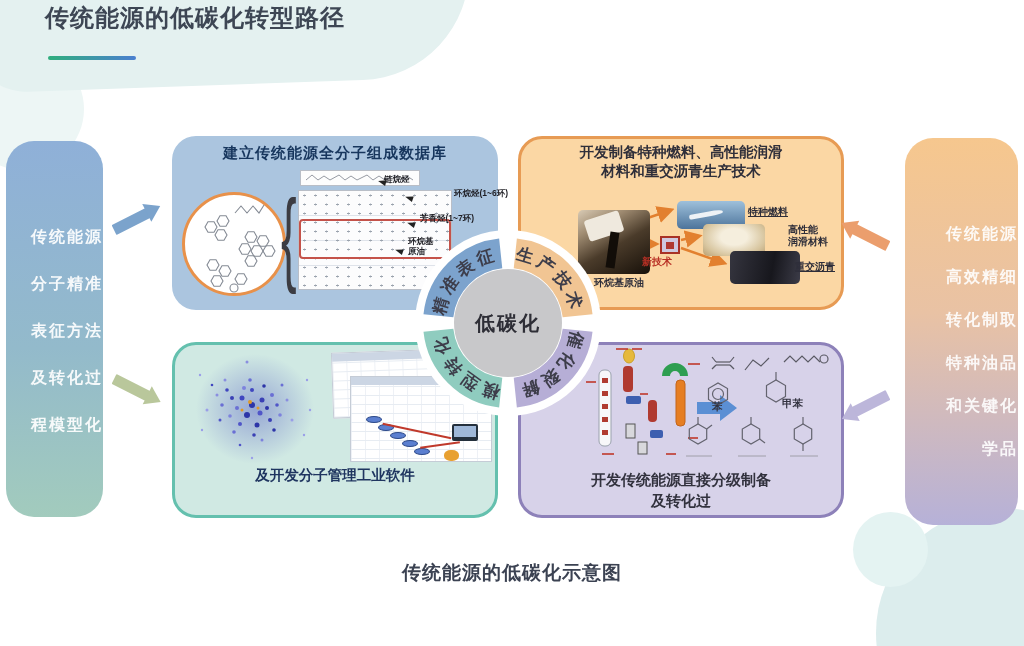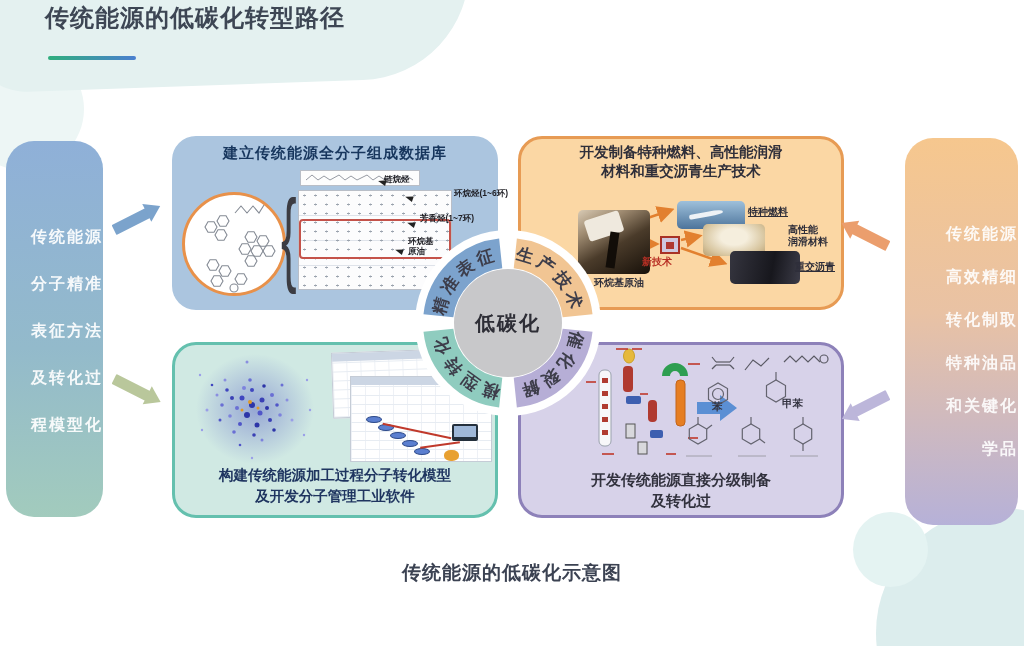--- a/index.html
+++ b/index.html
@@ -201,21 +201,20 @@
   <div class="abs ph-grease photo"></div>
   <div class="prod-lbl" style="left:788px; top:224px;">
     <div>高性能</div>
     <div>润滑材料</div>
   </div>
   <div class="abs ph-asphalt photo"></div>
   <div class="prod-lbl" style="left:795px; top:261px;text-decoration:underline;">重交沥青</div>
 
   <div class="abs panel p-bl">
     <div class="ptitle t-model">
-      <div>构建传统能源加工过程分子转化模型</div>
       <div>及开发分子管理工业软件</div>
     </div>
   </div>
   <div class="abs net-halo"></div>
   <svg class="abs" style="left:192px; top:350px; z-index:2;" width="126" height="118" viewBox="0 0 126 118">
     <g fill="#2d35a8">
       <circle cx="60" cy="55" r="3"></circle>
         <circle cx="75" cy="58" r="2"></circle>
         <circle cx="55" cy="65" r="3"></circle>
         <circle cx="72" cy="36" r="1.8"></circle>

